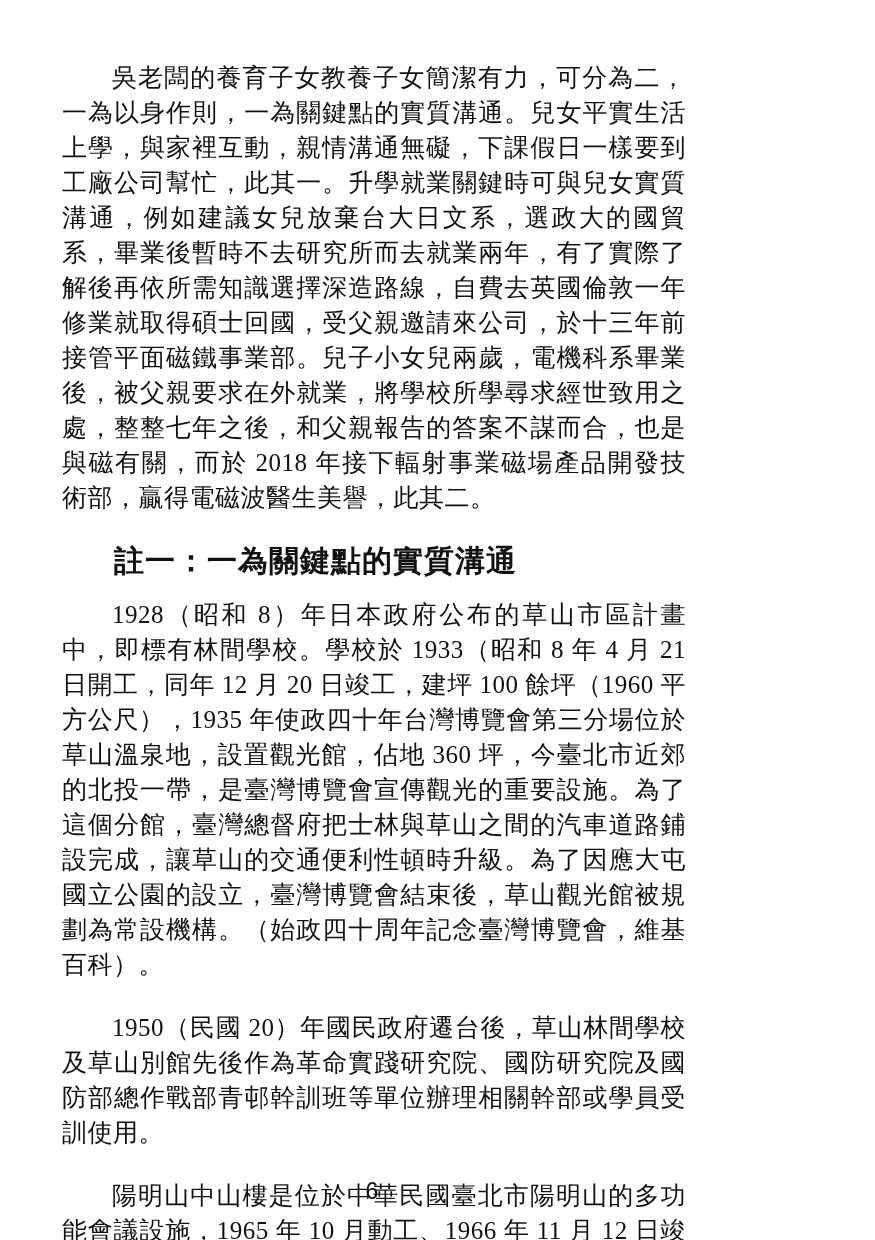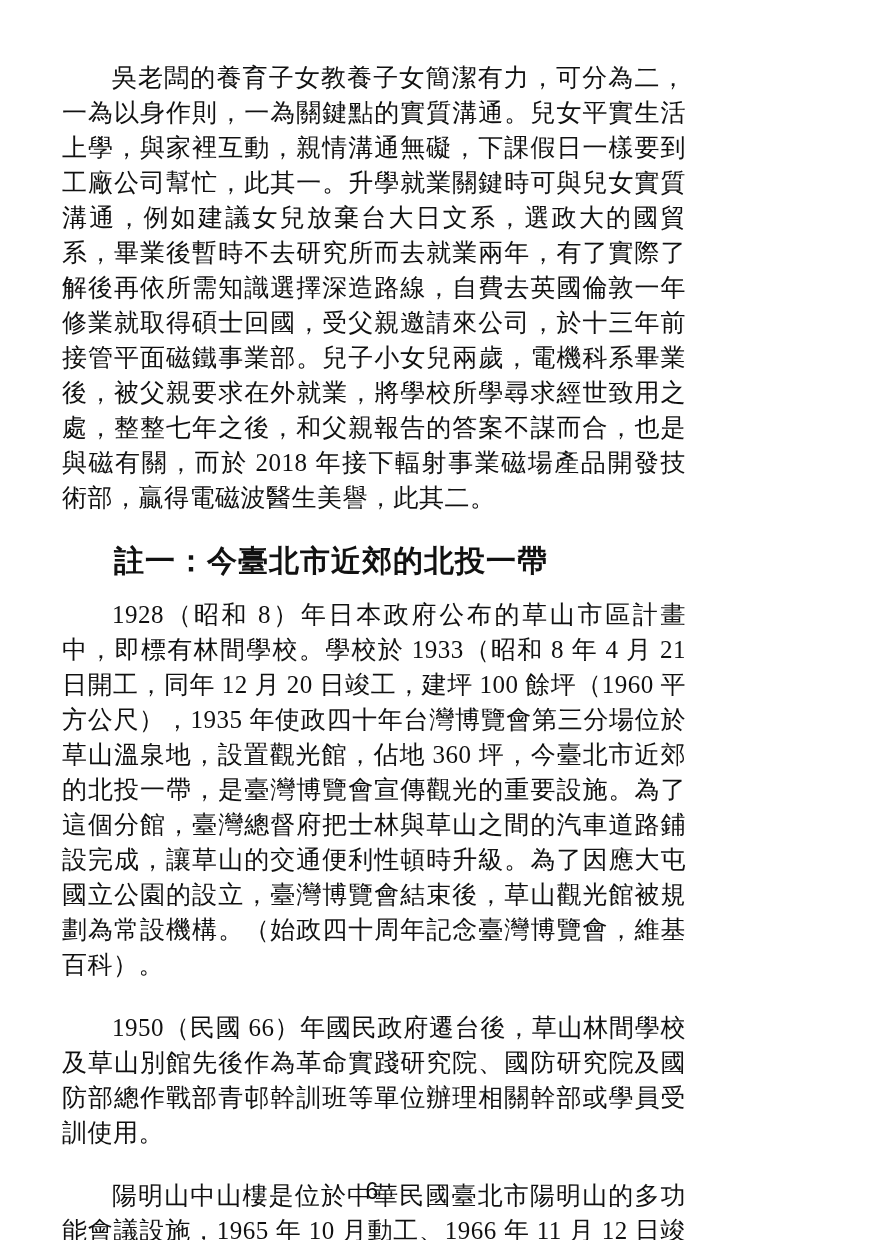--- a/index.html
+++ b/index.html
@@ -50,23 +50,23 @@
     font-family: "Liberation Sans", "DejaVu Sans", sans-serif;
   }
 </style>
 </head>
 <body>
 
 <div class="page">
 
   <p class="para">吳老闆的養育子女教養子女簡潔有力，可分為二，一為以身作則，一為關鍵點的實質溝通。兒女平實生活上學，與家裡互動，親情溝通無礙，下課假日一樣要到工廠公司幫忙，此其一。升學就業關鍵時可與兒女實質溝通，例如建議女兒放棄台大日文系，選政大的國貿系，畢業後暫時不去研究所而去就業兩年，有了實際了解後再依所需知識選擇深造路線，自費去英國倫敦一年修業就取得碩士回國，受父親邀請來公司，於十三年前接管平面磁鐵事業部。兒子小女兒兩歲，電機科系畢業後，被父親要求在外就業，將學校所學尋求經世致用之處，整整七年之後，和父親報告的答案不謀而合，也是與磁有關，而於 2018 年接下輻射事業磁場產品開發技術部，贏得電磁波醫生美譽，此其二。</p>
 
-  <h2 class="heading">註一：今臺北市近郊的北投一帶</h2>
+  <h2 class="heading">註一：一為關鍵點的實質溝通</h2>
 
   <p class="para">1928（昭和 8）年日本政府公布的草山市區計畫中，即標有林間學校。學校於 1933（昭和 8 年 4 月 21 日開工，同年 12 月 20 日竣工，建坪 100 餘坪（1960 平方公尺），1935 年使政四十年台灣博覽會第三分場位於草山溫泉地，設置觀光館，佔地 360 坪，今臺北市近郊的北投一帶，是臺灣博覽會宣傳觀光的重要設施。為了這個分館，臺灣總督府把士林與草山之間的汽車道路鋪設完成，讓草山的交通便利性頓時升級。為了因應大屯國立公園的設立，臺灣博覽會結束後，草山觀光館被規劃為常設機構。（始政四十周年記念臺灣博覽會，維基百科）。</p>
 
-  <p class="para">1950（民國 66）年國民政府遷台後，草山林間學校及草山別館先後作為革命實踐研究院、國防研究院及國防部總作戰部青邨幹訓班等單位辦理相關幹部或學員受訓使用。</p>
+  <p class="para">1950（民國 20）年國民政府遷台後，草山林間學校及草山別館先後作為革命實踐研究院、國防研究院及國防部總作戰部青邨幹訓班等單位辦理相關幹部或學員受訓使用。</p>
 
   <p class="para">陽明山中山樓是位於中華民國臺北市陽明山的多功能會議設施，1965 年 10 月動工、1966 年 11 月 12 日竣工啟用，由修澤蘭設計，佔地約 18,000 平方公尺，外型的中式宮殿式建築樣式為主要特色；樓高三層，內部設有可容納 1,800 人的會議廳（中華文化堂）、與可容納 2,000 人的餐廳各一座。</p>
 
   <div class="page-number">6</div>
 
 </div>
 
 </body></html>

